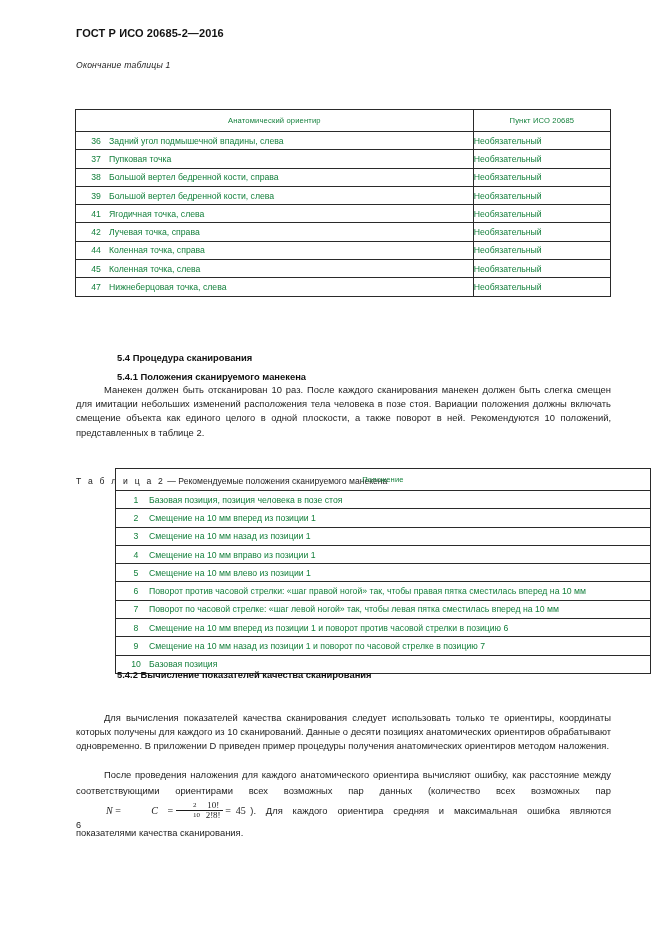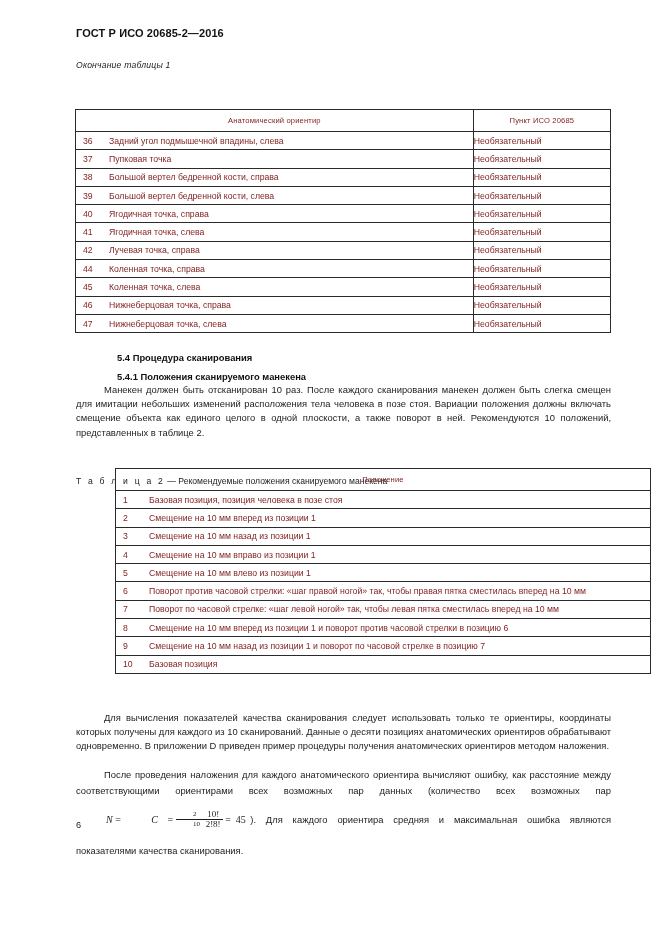--- a/index.html
+++ b/index.html
@@ -4,46 +4,46 @@
 <style>
   html,body{margin:0;padding:0;background:#ffffff;}
   body{width:661px;height:935px;overflow:hidden;font-family:"Liberation Sans",sans-serif;color:#1c1c1c;}
   .page{position:relative;width:661px;height:757px;background:#ffffff;}
 
   .doc-header{position:absolute;left:76px;top:27px;font-size:11px;font-weight:bold;letter-spacing:0.1px;color:#121212;}
   .caption-italic{position:absolute;left:76px;top:60px;font-size:8.6px;font-style:italic;color:#1c1c1c;letter-spacing:0.2px;}
   .caption-plain{position:absolute;left:76px;top:476px;font-size:8.6px;color:#1c1c1c;}
   .caption-plain .sp{letter-spacing:2.2px;}
 
-  table.gost{position:absolute;border-collapse:collapse;table-layout:fixed;color:#7f1d1d;border-radius:21px;}
+  table.gost{position:absolute;border-collapse:collapse;table-layout:fixed;color:#15803d;border-radius:21px;}
   table.gost td,table.gost th{border:0.8px solid #2a2a2a;padding:0;vertical-align:middle;font-weight:normal;}
   table.gost{border:1.3px solid #222;}
   .hdr{font-size:7.6px;text-align:center;height:21px;letter-spacing:0.15px;}
   .cellrow td{height:17.3px;font-size:8.7px;}
   .cellflex{display:flex;align-items:center;height:17.3px;}
-  .cellflex .num{width:26px;padding-left:7px;flex:0 0 auto;}
+  .cellflex .num{width:26px;padding-left:7px;flex:0 0 auto;text-align:center;}
   .cellflex .lbl{flex:1 1 auto;padding-right:4px;}
   .opt{padding-left:11px;font-size:8.7px;}
 
   #table1{left:75px;top:109px;width:536px;}
   #table2{left:75px;top:468px;width:536px;margin-left:40px;}
 
   .h3{position:absolute;left:104px;font-size:9.4px;font-weight:bold;color:#111;margin-left:13px;}
   #h-54{top:352px;}
   #h-541{top:371px;}
   #h-542{top:669px;}
 
   .para{position:absolute;left:76px;width:535px;font-size:9.4px;line-height:14.2px;text-align:justify;text-justify:inter-word;color:#1c1c1c;}
   .para.indent{text-indent:28px;}
   #p-1{top:383px;}
   #p-2{top:683px;}
   #p-3{top:711px;}
   #p-4{top:767px;line-height:16px;}
 
-  .formula{display:inline-block;vertical-align:middle;white-space:nowrap;font-family:"Liberation Serif",serif;font-size:10px;font-style:italic;margin:12px 2px;}
+  .formula{display:inline-block;vertical-align:middle;white-space:nowrap;font-family:"Liberation Serif",serif;font-size:10px;font-style:italic;margin:3px 2px;}
   .formula .op{font-style:normal;margin:0 2.5px;}
   .formula .cterm{position:relative;display:inline-block;}
   .formula .cterm .sup{position:absolute;top:-6px;left:100%;font-size:7px;font-style:normal;}
   .formula .cterm .sub{position:absolute;bottom:-4px;left:100%;font-size:7px;font-style:normal;}
   .formula .cterm .base{margin-right:7px;}
   .frac{display:inline-block;vertical-align:middle;text-align:center;font-style:normal;font-size:9px;line-height:1.05;position:relative;top:-1px;}
   .frac .n{display:block;padding:0 2px;}
   .frac .d{display:block;padding:0 2px;border-top:1px solid #1c1c1c;}
 
   .page-number{position:absolute;left:76px;top:820px;font-size:9.2px;color:#1c1c1c;}
@@ -102,29 +102,20 @@
           <div class="cellflex">
             <span class="num">39</span>
             <span class="lbl">Большой вертел бедренной кости, слева</span>
           </div>
         </td>
         <td class="opt">Необязательный</td>
       </tr>
         <tr class="cellrow">
         <td>
           <div class="cellflex">
-            <span class="num">40</span>
-            <span class="lbl">Ягодичная точка, справа</span>
-          </div>
-        </td>
-        <td class="opt">Необязательный</td>
-      </tr>
-        <tr class="cellrow">
-        <td>
-          <div class="cellflex">
             <span class="num">41</span>
             <span class="lbl">Ягодичная точка, слева</span>
           </div>
         </td>
         <td class="opt">Необязательный</td>
       </tr>
         <tr class="cellrow">
         <td>
           <div class="cellflex">
             <span class="num">42</span>
@@ -140,29 +131,20 @@
             <span class="lbl">Коленная точка, справа</span>
           </div>
         </td>
         <td class="opt">Необязательный</td>
       </tr>
         <tr class="cellrow">
         <td>
           <div class="cellflex">
             <span class="num">45</span>
             <span class="lbl">Коленная точка, слева</span>
-          </div>
-        </td>
-        <td class="opt">Необязательный</td>
-      </tr>
-        <tr class="cellrow">
-        <td>
-          <div class="cellflex">
-            <span class="num">46</span>
-            <span class="lbl">Нижнеберцовая точка, справа</span>
           </div>
         </td>
         <td class="opt">Необязательный</td>
       </tr>
         <tr class="cellrow">
         <td>
           <div class="cellflex">
             <span class="num">47</span>
             <span class="lbl">Нижнеберцовая точка, слева</span>
           </div>
@@ -266,20 +248,21 @@
         <td>
           <div class="cellflex">
             <span class="num">10</span>
             <span class="lbl">Базовая позиция</span>
           </div>
         </td>
       </tr>
       </tbody>
   </table>
 
+  <div class="h3" id="h-542">5.4.2 Вычисление показателей качества сканирования</div>
 
   <div class="para indent" id="p-3">Для вычисления показателей качества сканирования следует использовать только те ориентиры, координаты которых получены для каждого из 10 сканирований. Данные о десяти позициях анатомических ориентиров обрабатывают одновременно. В приложении D приведен пример процедуры получения анатомических ориентиров методом наложения.</div>
 
   <div class="para indent" id="p-4"><span>После проведения наложения для каждого анатомического ориентира вычисляют ошибку, как расстояние между соответствующими ориентирами всех возможных пар данных (количество всех возможных пар</span><span class="formula"><span>N</span><span class="op">=</span><span class="cterm"><span class="base">C</span><span class="sup">2</span><span class="sub">10</span></span><span class="op">=</span><span class="frac"><span class="n">10!</span><span class="d">2!8!</span></span><span class="op">=</span><span class="op">45</span></span><span>). Для каждого ориентира средняя и максимальная ошибка являются показателями качества сканирования.</span></div>
 
   <div class="page-number">6</div>
 
 </div>
 
 </body></html>

